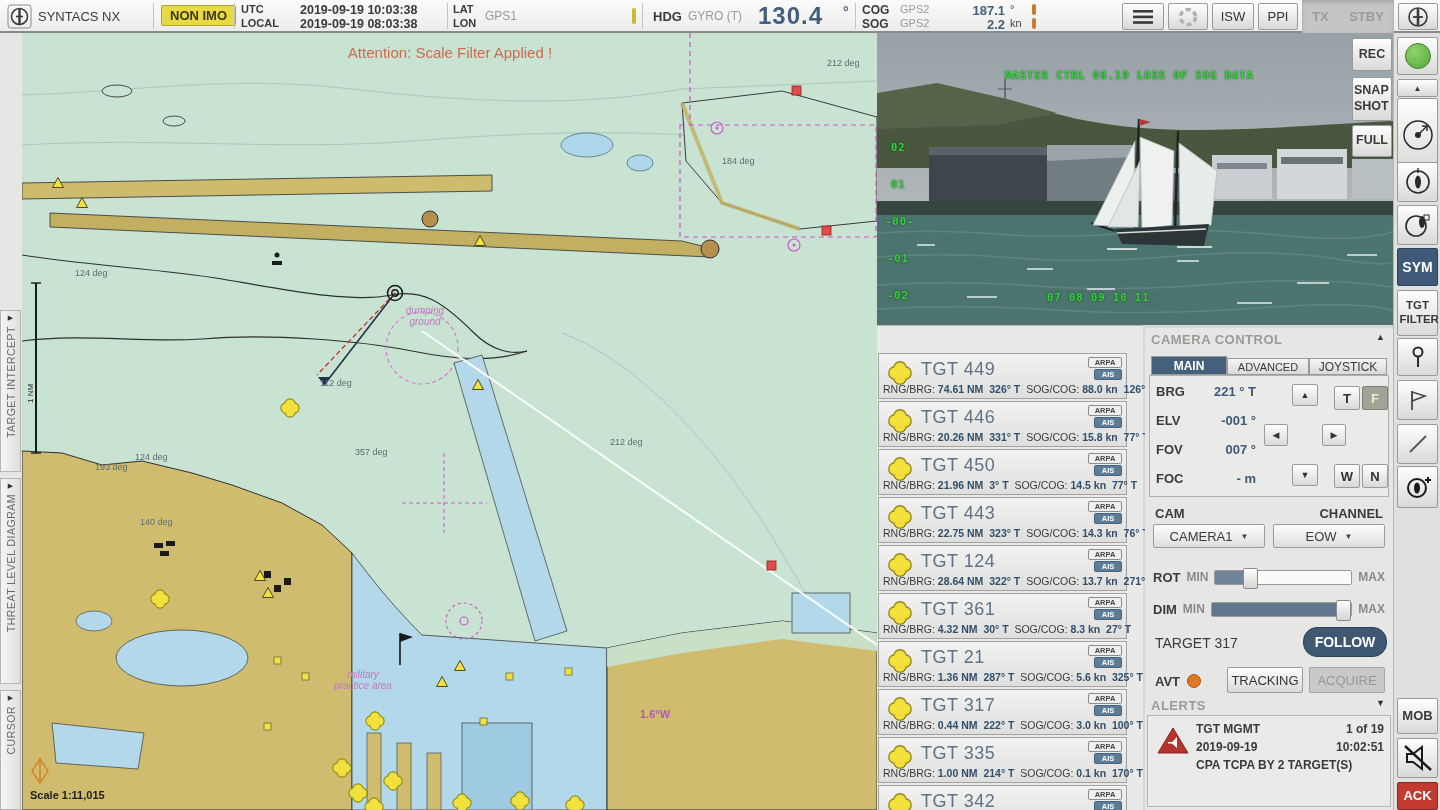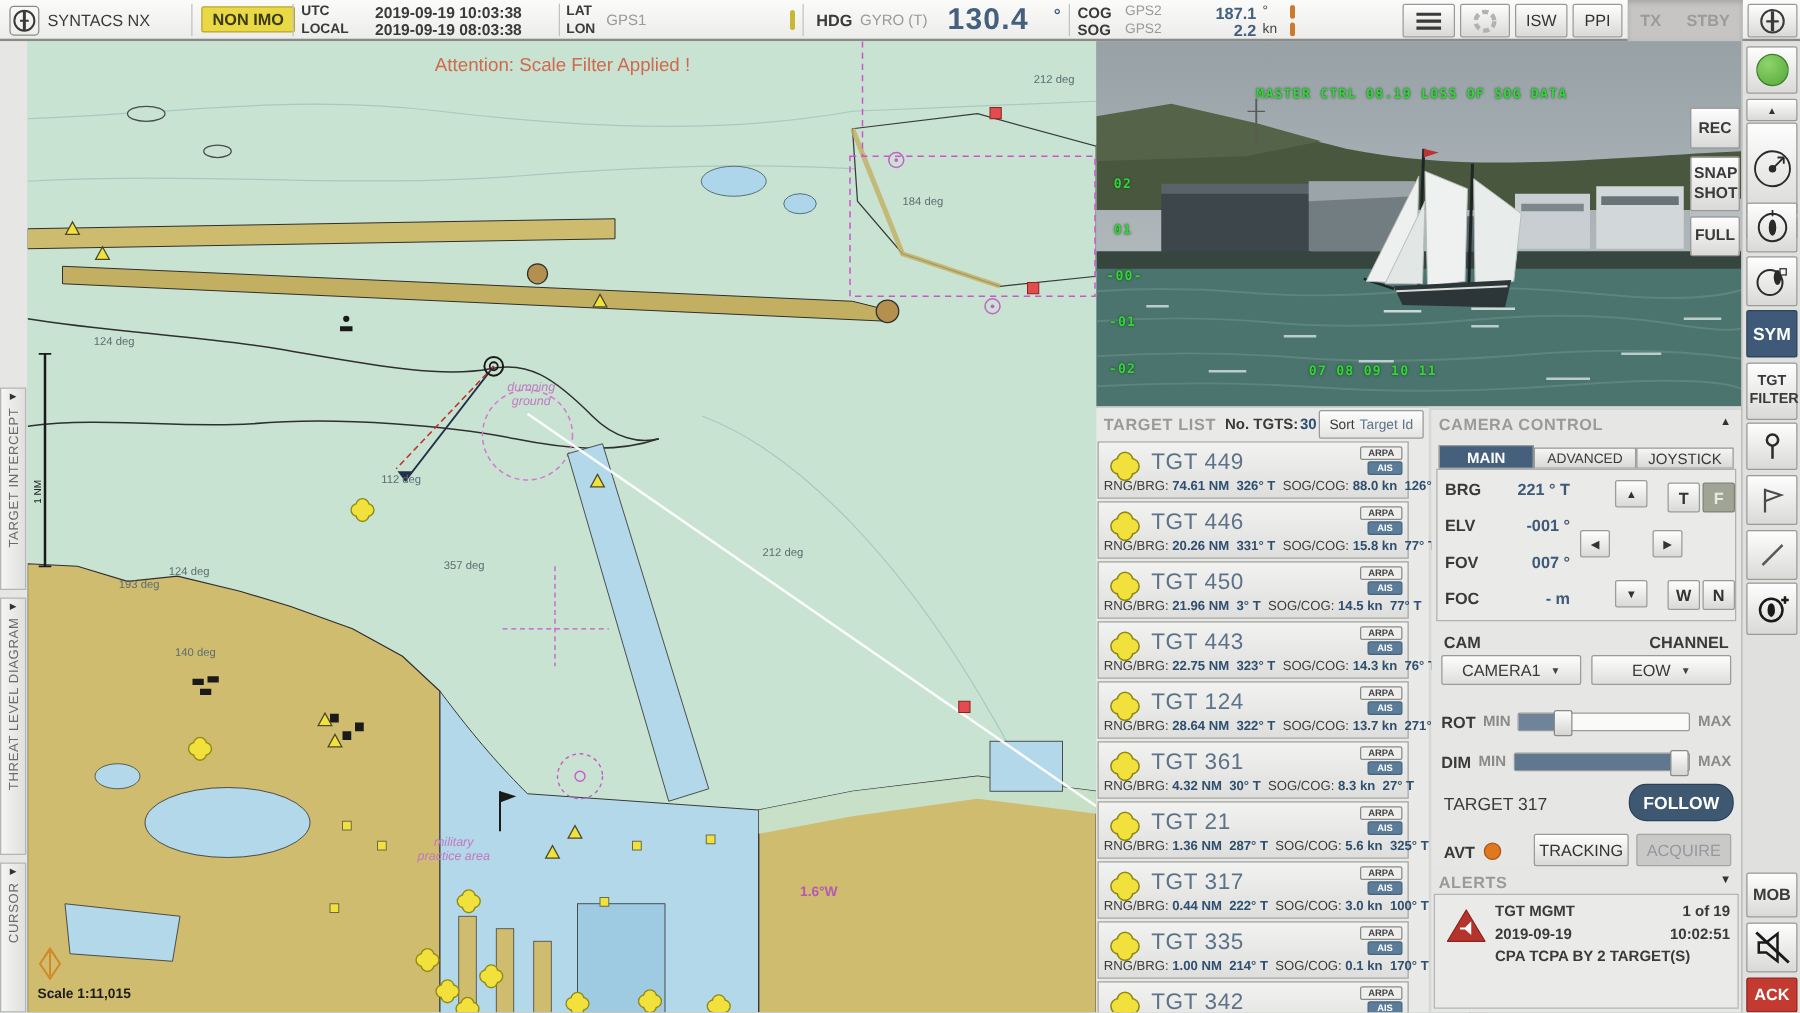--- a/index.html
+++ b/index.html
@@ -28,21 +28,21 @@
   .chart-label{position:absolute;pointer-events:none;}
   .warn{color:#cf6a4e;font-size:15px;text-align:center;width:400px;}
   .degl{font-size:9px;color:#5d6d72;}
   .mag{color:#c279c2;font-size:10px;font-style:italic;text-align:center;}
   .magb{color:#b35ab3;font-size:11px;font-weight:bold;}
   .scalel{font-size:11px;font-weight:bold;color:#1c1c1c;}
   .nml{font-size:8px;color:#222;transform:rotate(-90deg);transform-origin:left top;}
   
   .camera{left:877px;top:33px;width:516px;height:292px;background:#9aa4a9;overflow:hidden;}
   .osd{position:absolute;font-family:"DejaVu Sans Mono",monospace;color:#35d43c;text-shadow:0 0 2px #0a3a0a;font-size:10.5px;font-weight:bold;letter-spacing:1px;}
-  .cam-btn{position:absolute;left:475px;width:40px;font-size:12.5px;font-weight:bold;color:#3a3a3a;text-align:right;line-height:1.25;margin-top:48px;}
+  .cam-btn{position:absolute;left:475px;width:40px;font-size:12.5px;font-weight:bold;color:#3a3a3a;text-align:left;line-height:1.25;}
   
   .panel-hdr{color:#9a9a98;font-weight:bold;font-size:13px;letter-spacing:.5px;}
   .tgt-panel{left:877px;top:325px;width:266px;height:485px;background:#e9e9e7;border-top:1px solid #b5b5b3;box-sizing:border-box;}
   .tgt-hdr{position:absolute;left:0;top:0;width:100%;height:27px;}
   .sort-box{position:absolute;right:4px;top:2px;width:82px;height:21px;background:linear-gradient(#fdfdfc,#e4e4e2);border:1px solid #9a9a98;border-radius:2px;display:flex;align-items:center;justify-content:center;gap:4px;}
   .tgt-list{position:absolute;left:0;top:27px;width:266px;height:575px;overflow:hidden;padding-left:47px;}
   .tgt-rows{position:absolute;left:1px;top:0;width:249px;}
   .tgt-row{position:relative;height:46px;margin-bottom:2px;background:linear-gradient(#f2f2f0,#dededc);border:1px solid #a2a2a0;box-sizing:border-box;}
   .tgt-name{position:absolute;left:42px;top:5px;font-size:18px;color:#5d7389;letter-spacing:.5px;}
   .tgt-clover{position:absolute;left:6px;top:4px;}
@@ -307,21 +307,21 @@
     </svg>
     <span class="chart-label warn" style="left:228px;top:11px">Attention: Scale Filter Applied !</span>
     <span class="chart-label degl" style="left:53px;top:235px">124 deg</span>
     <span class="chart-label degl" style="left:73px;top:429px">193 deg</span>
     <span class="chart-label degl" style="left:118px;top:484px">140 deg</span>
     <span class="chart-label degl" style="left:113px;top:419px">124 deg</span>
     <span class="chart-label degl" style="left:333px;top:414px">357 deg</span>
     <span class="chart-label degl" style="left:588px;top:404px">212 deg</span>
     <span class="chart-label degl" style="left:805px;top:25px">212 deg</span>
     <span class="chart-label degl" style="left:700px;top:123px">184 deg</span>
-    <span class="chart-label degl" style="left:283px;top:345px">112 deg</span>
+    <span class="chart-label degl" style="left:298px;top:345px">112 deg</span>
     <span class="chart-label mag" style="left:372px;top:272px;width:62px"><span>dumping</span><br><span>ground</span></span>
     <span class="chart-label mag" style="left:296px;top:636px;width:90px"><span>military</span><br><span>practice area</span></span>
     <span class="chart-label magb" style="left:618px;top:675px">1.6°W</span>
     <span class="chart-label scalel" style="left:8px;top:756px">Scale 1:11,015</span>
     <span class="chart-label nml" style="left:4px;top:370px">1 NM</span>
   </div>
 
   <div class="abs camera">
     <svg width="516" height="292" viewBox="0 0 516 292">
       <defs>
@@ -391,29 +391,20 @@
       </div>
     <div class="btn cam-btn" style="top:44px;height:44px">
         <span style="width:36px">SNAP SHOT</span>
       </div>
     <div class="btn cam-btn" style="top:92px;height:32px">
         <span>FULL</span>
       </div>
   </div>
 
   <div class="abs tgt-panel">
-    <div class="tgt-hdr">
-      <span class="abs panel-hdr" style="left:6px;top:6px">TARGET LIST</span>
-      <span class="abs" style="left:103px;top:6px;font-size:12px;font-weight:bold;color:#3a3a3a">No. TGTS:</span>
-      <span class="abs" style="left:163px;top:6px;font-size:12px;font-weight:bold;color:#2f4f6f">30</span>
-      <div class="sort-box">
-        <span style="font-size:11px;color:#3a3a3a">Sort</span>
-        <span style="font-size:11px;color:#5d7389">Target Id</span>
-      </div>
-    </div>
     <div class="tgt-list">
       <div class="tgt-rows" id="tgt-rows">
   <div class="tgt-row">
     <svg class="tgt-clover" width="30" height="30" viewBox="-15 -15 30 30">
       <g stroke="#8f8a14" stroke-width="2.6" fill="none">
         <circle cx="0" cy="-5" r="5.6"></circle>
                 <circle cx="0" cy="5" r="5.6"></circle>
                 <circle cx="-5" cy="0" r="5.6"></circle>
                 <circle cx="5" cy="0" r="5.6"></circle>
       </g>

